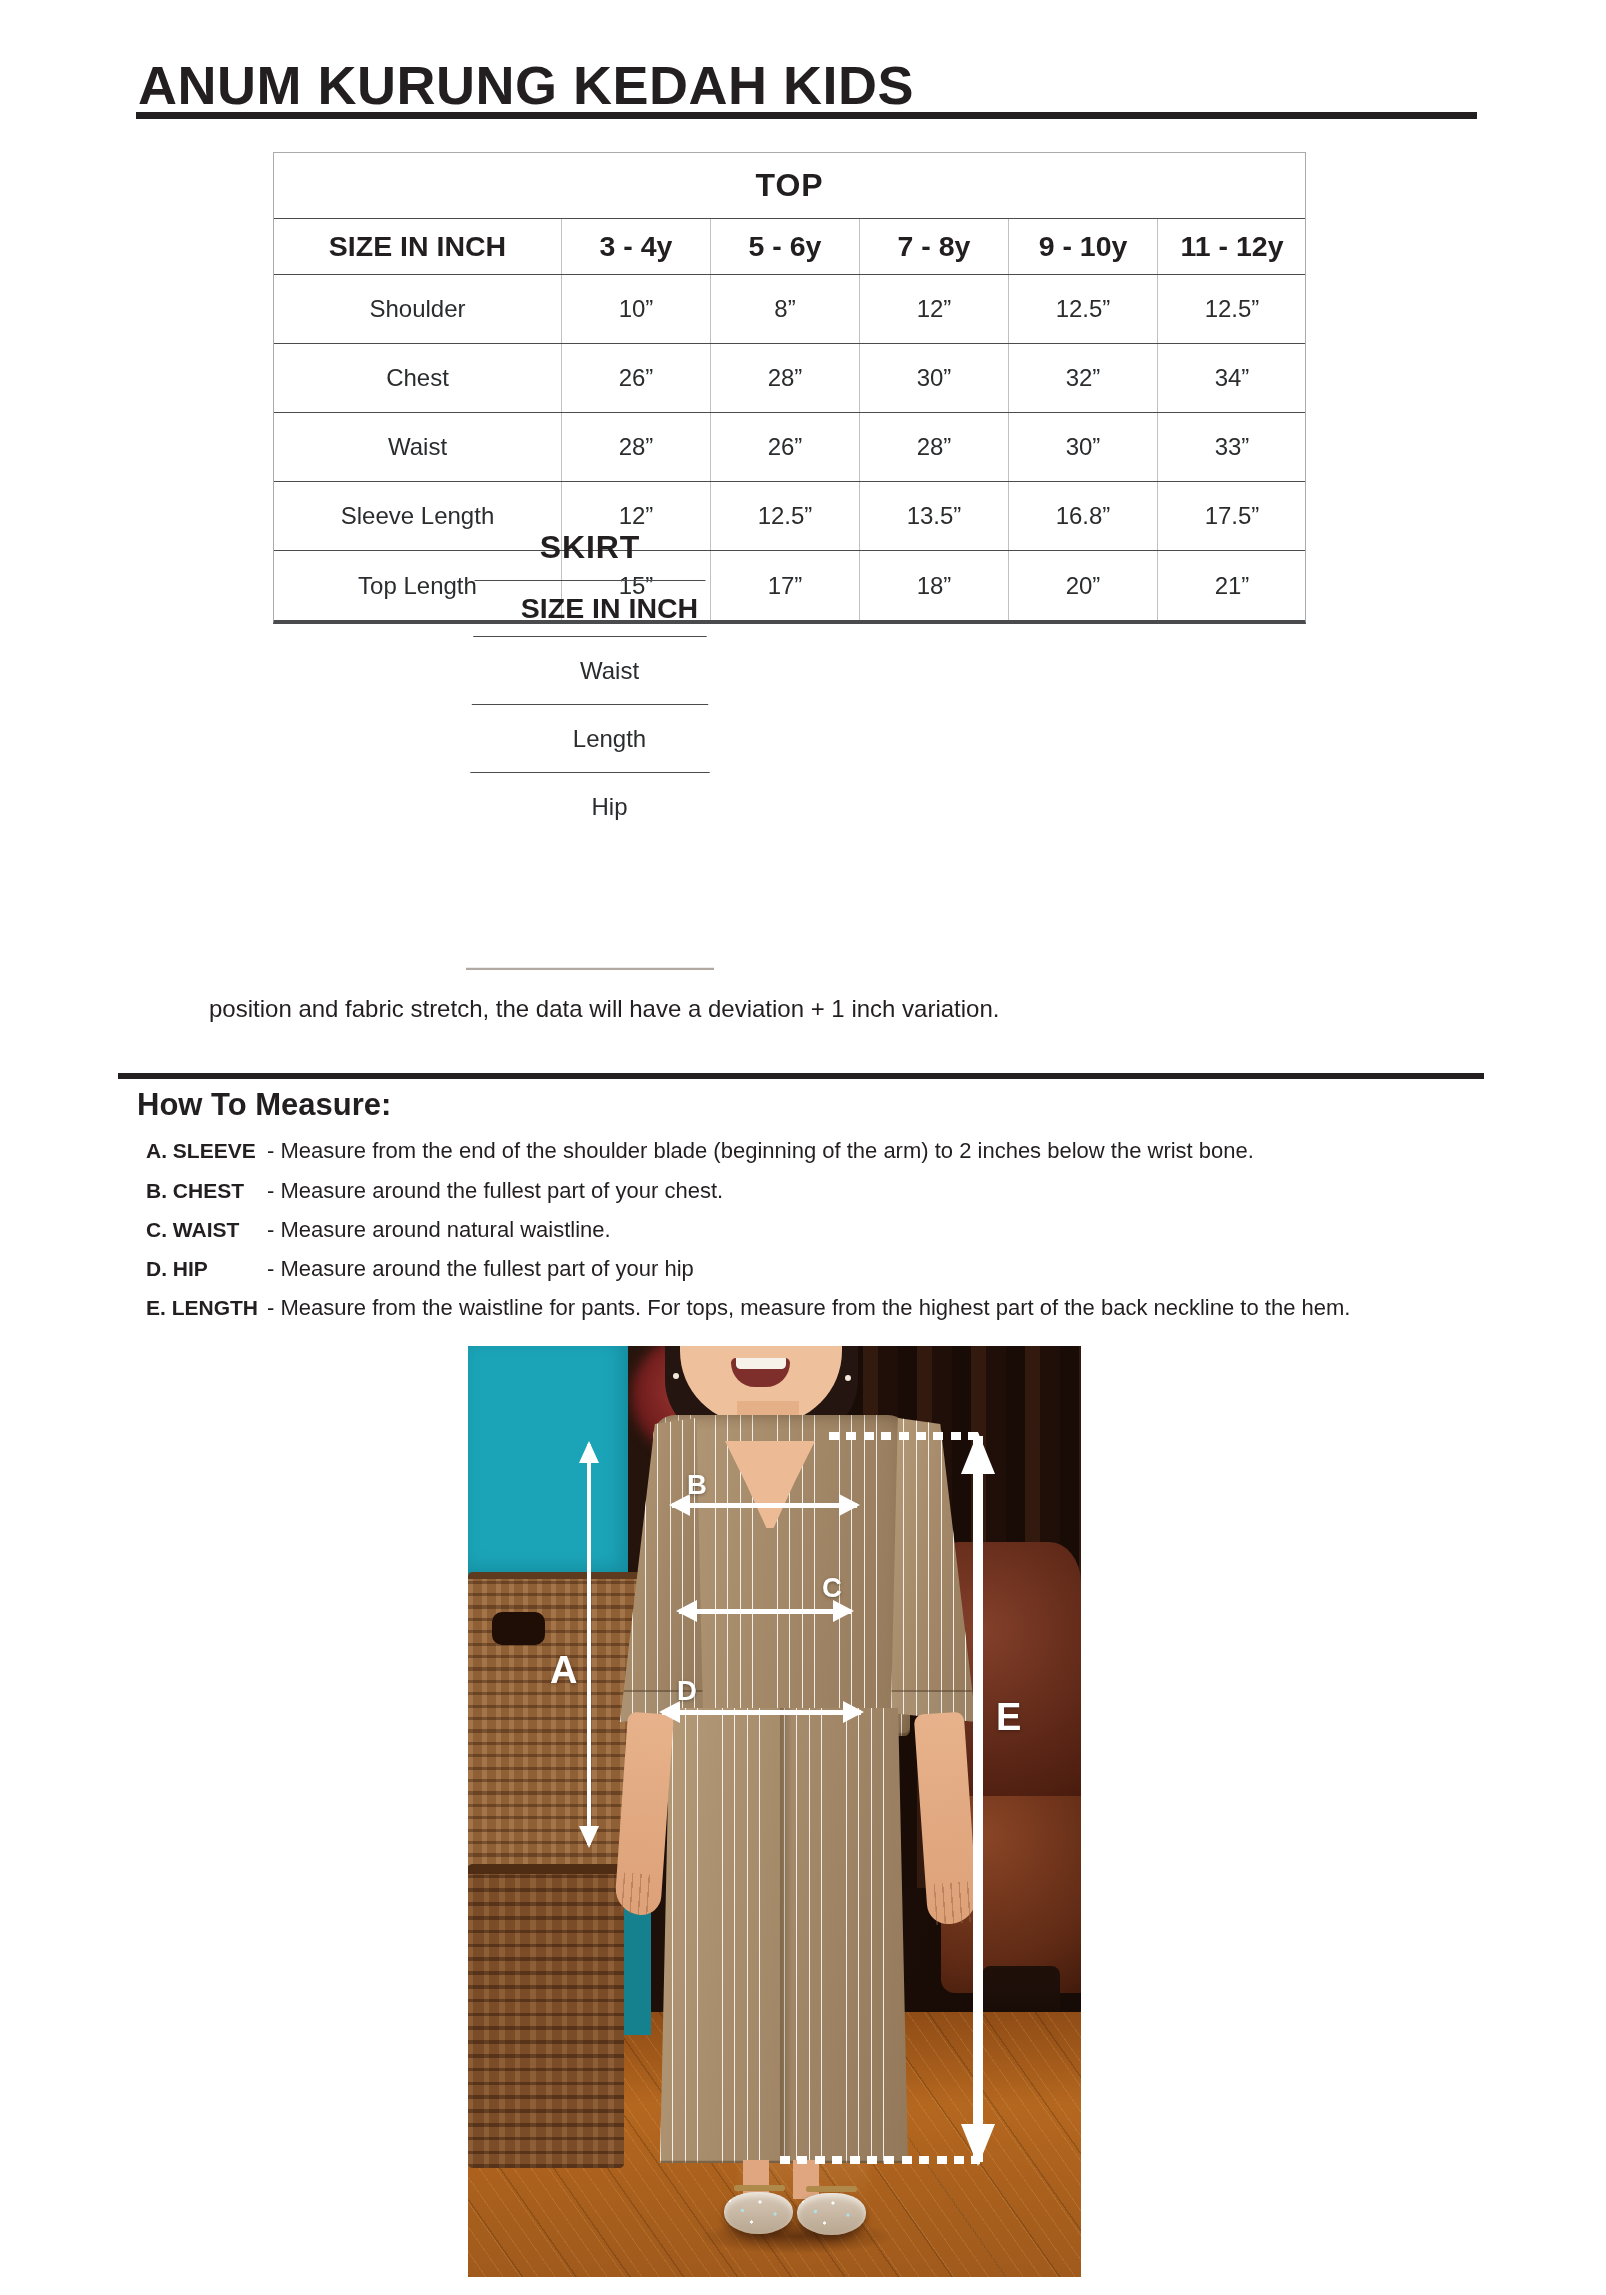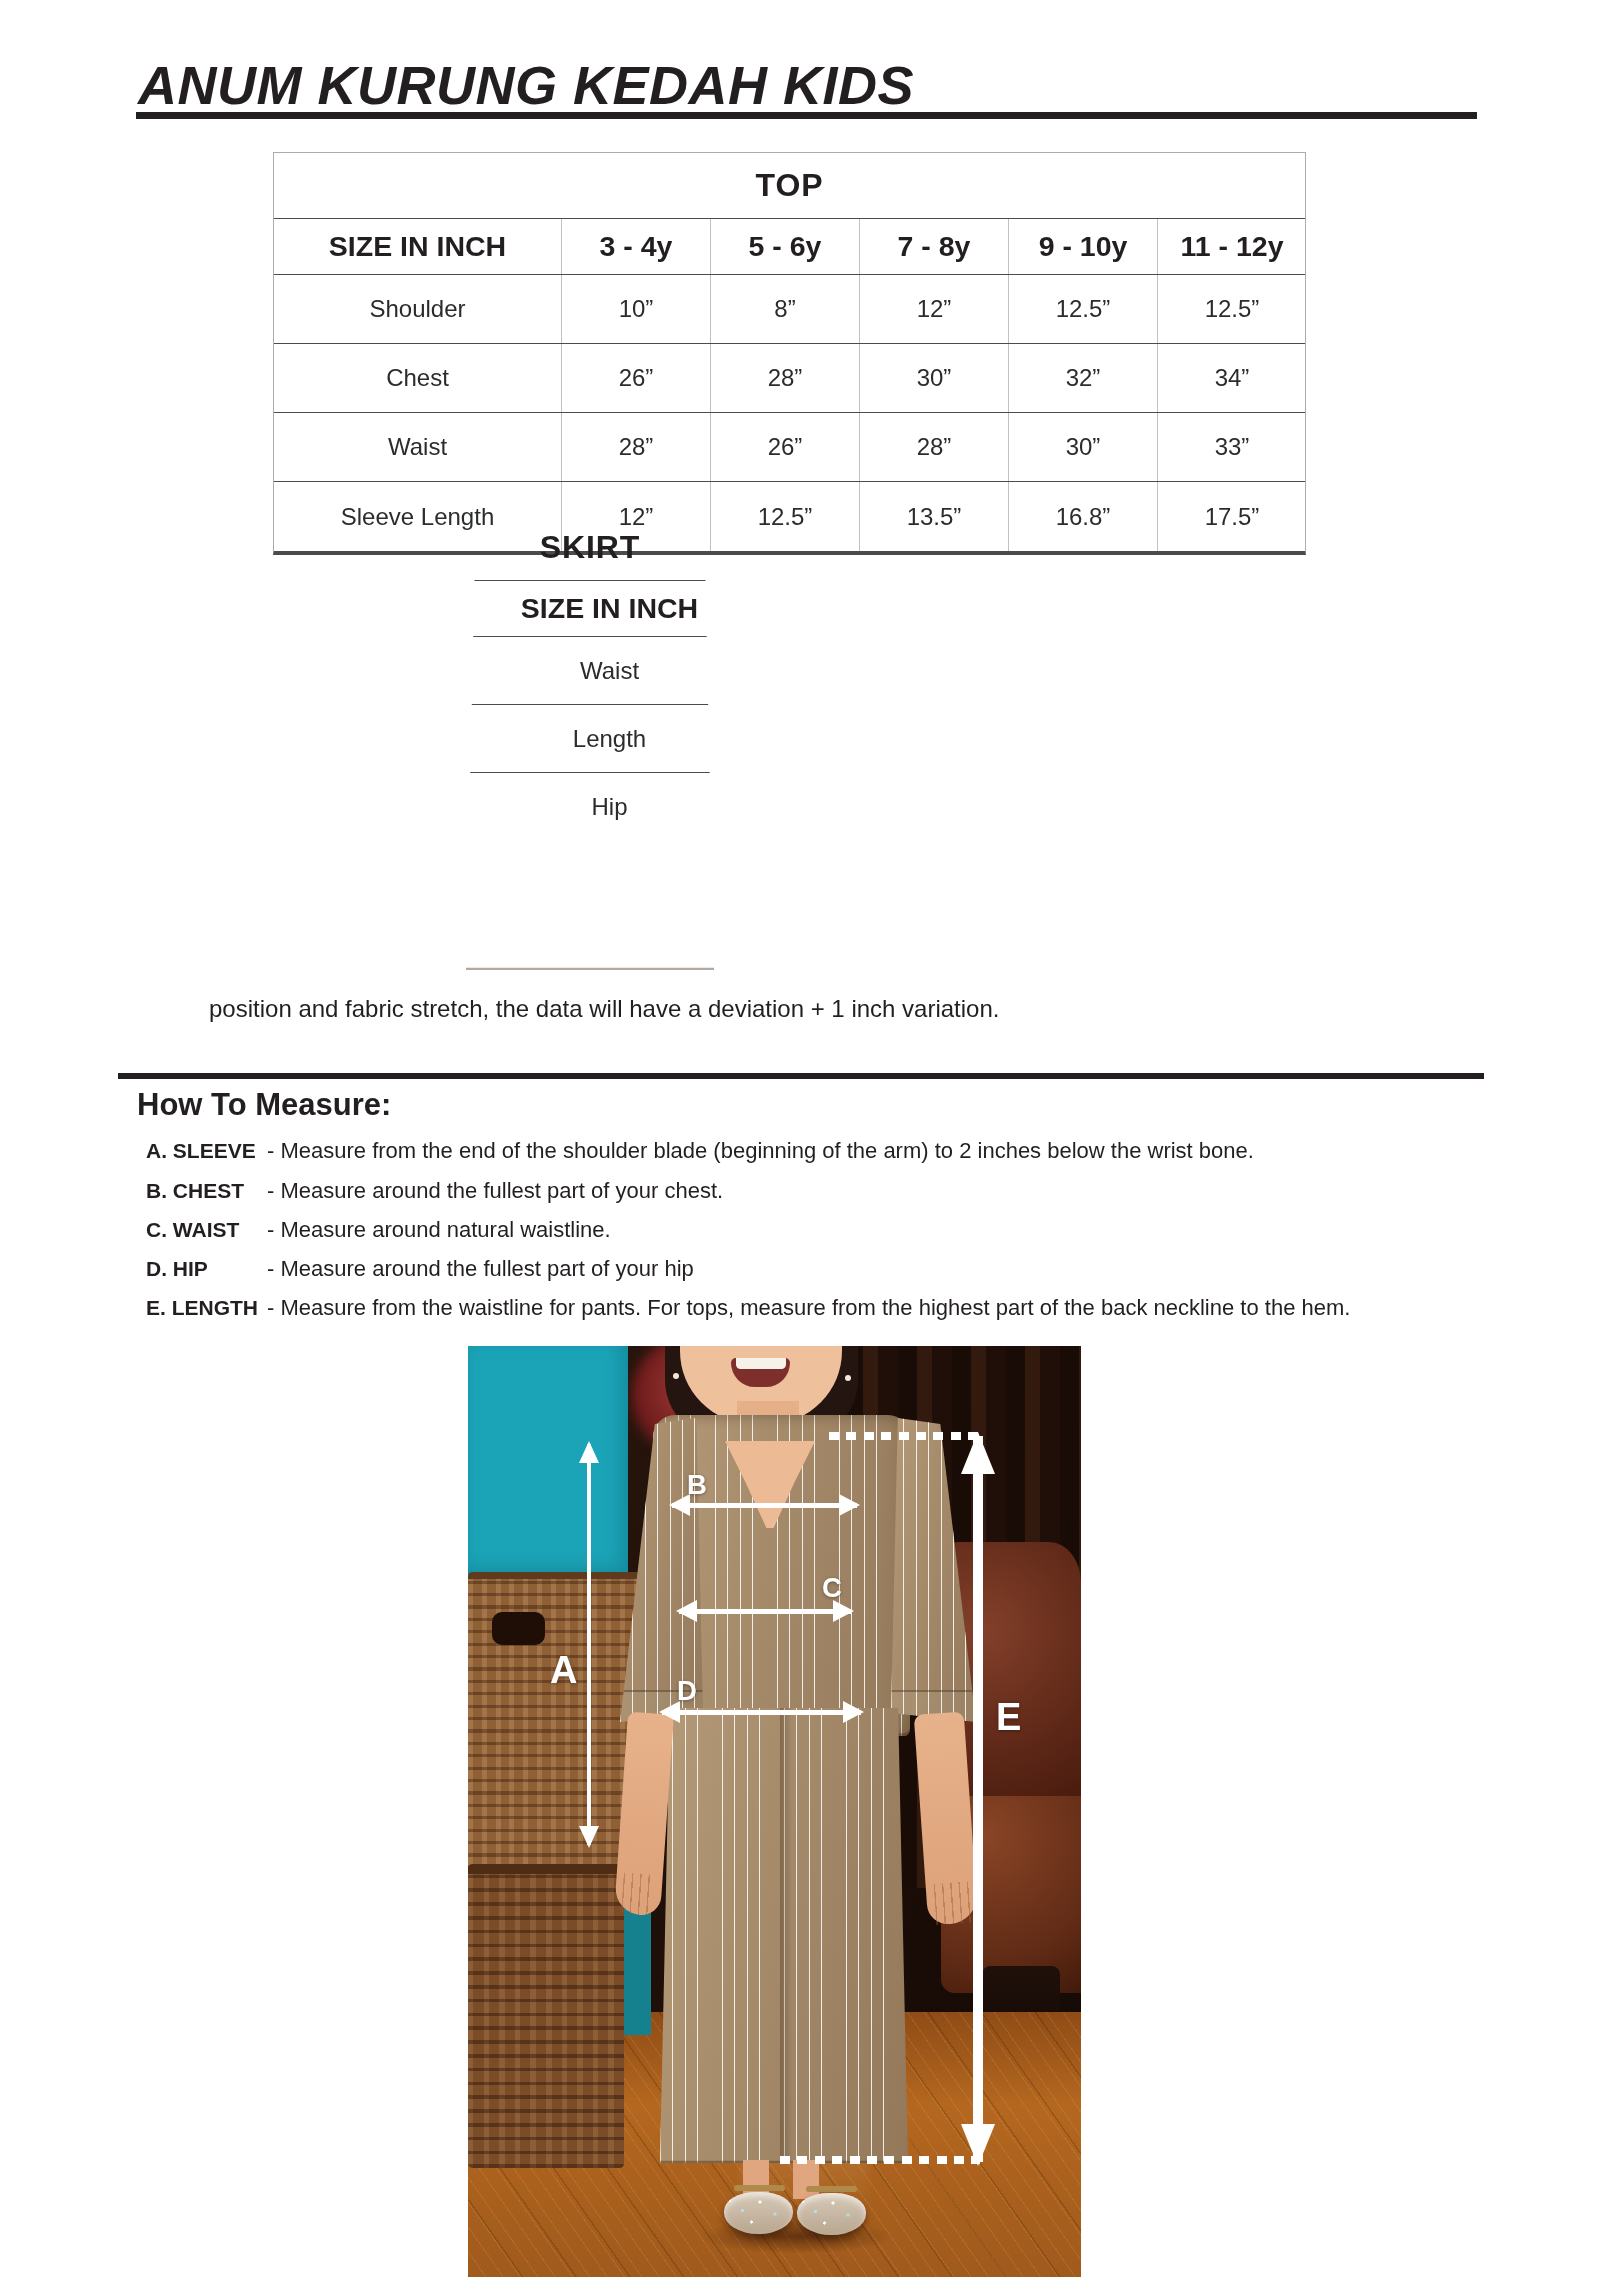--- a/index.html
+++ b/index.html
@@ -4,21 +4,21 @@
 <style>
   * { margin:0; padding:0; box-sizing:border-box; }
   body {
     width:1607px; height:2319px; position:relative; background:#ffffff;
     font-family:"Liberation Sans", sans-serif; color:#231f20;
   }
 
   
   .page-title {
     position:absolute; left:138px; top:54px;
-    font-size:54px; font-weight:bold; font-style:italic; letter-spacing:0.5px;
+    font-size:54px; font-weight:bold; letter-spacing:0.5px;
     color:#231f20; white-space:nowrap;
   }
   .title-rule {
     position:absolute; left:136px; top:112px; width:1341px; height:6.9px; background:#231f20;
   }
 
   
   .size-table {
     position:absolute; left:273px; top:152px; width:1033px;
     border:1.4px solid #a9abad; border-bottom:4.1px solid #4a4b4d; background:#fff;
@@ -218,20 +218,28 @@
         <div class="cell">33”</div>
       </div>
       <div class="tr data-row">
         <div class="cell">Sleeve Length</div>
         <div class="cell">12”</div>
         <div class="cell">12.5”</div>
         <div class="cell">13.5”</div>
         <div class="cell">16.8”</div>
         <div class="cell">17.5”</div>
       </div>
+      <div class="tr data-row">
+        <div class="cell">Top Length</div>
+        <div class="cell">15”</div>
+        <div class="cell">17”</div>
+        <div class="cell">18”</div>
+        <div class="cell">20”</div>
+        <div class="cell">21”</div>
+      </div>
     </div>
   <div class="skirt">
       <div class="banner-row">
         <span class="banner-text">SKIRT</span>
       </div>
       <div class="tr header-row">
         <div class="cell">SIZE IN INCH</div>
         <div class="cell">3 - 4y</div>
         <div class="cell">5 - 6y</div>
         <div class="cell">7 - 8y</div>

